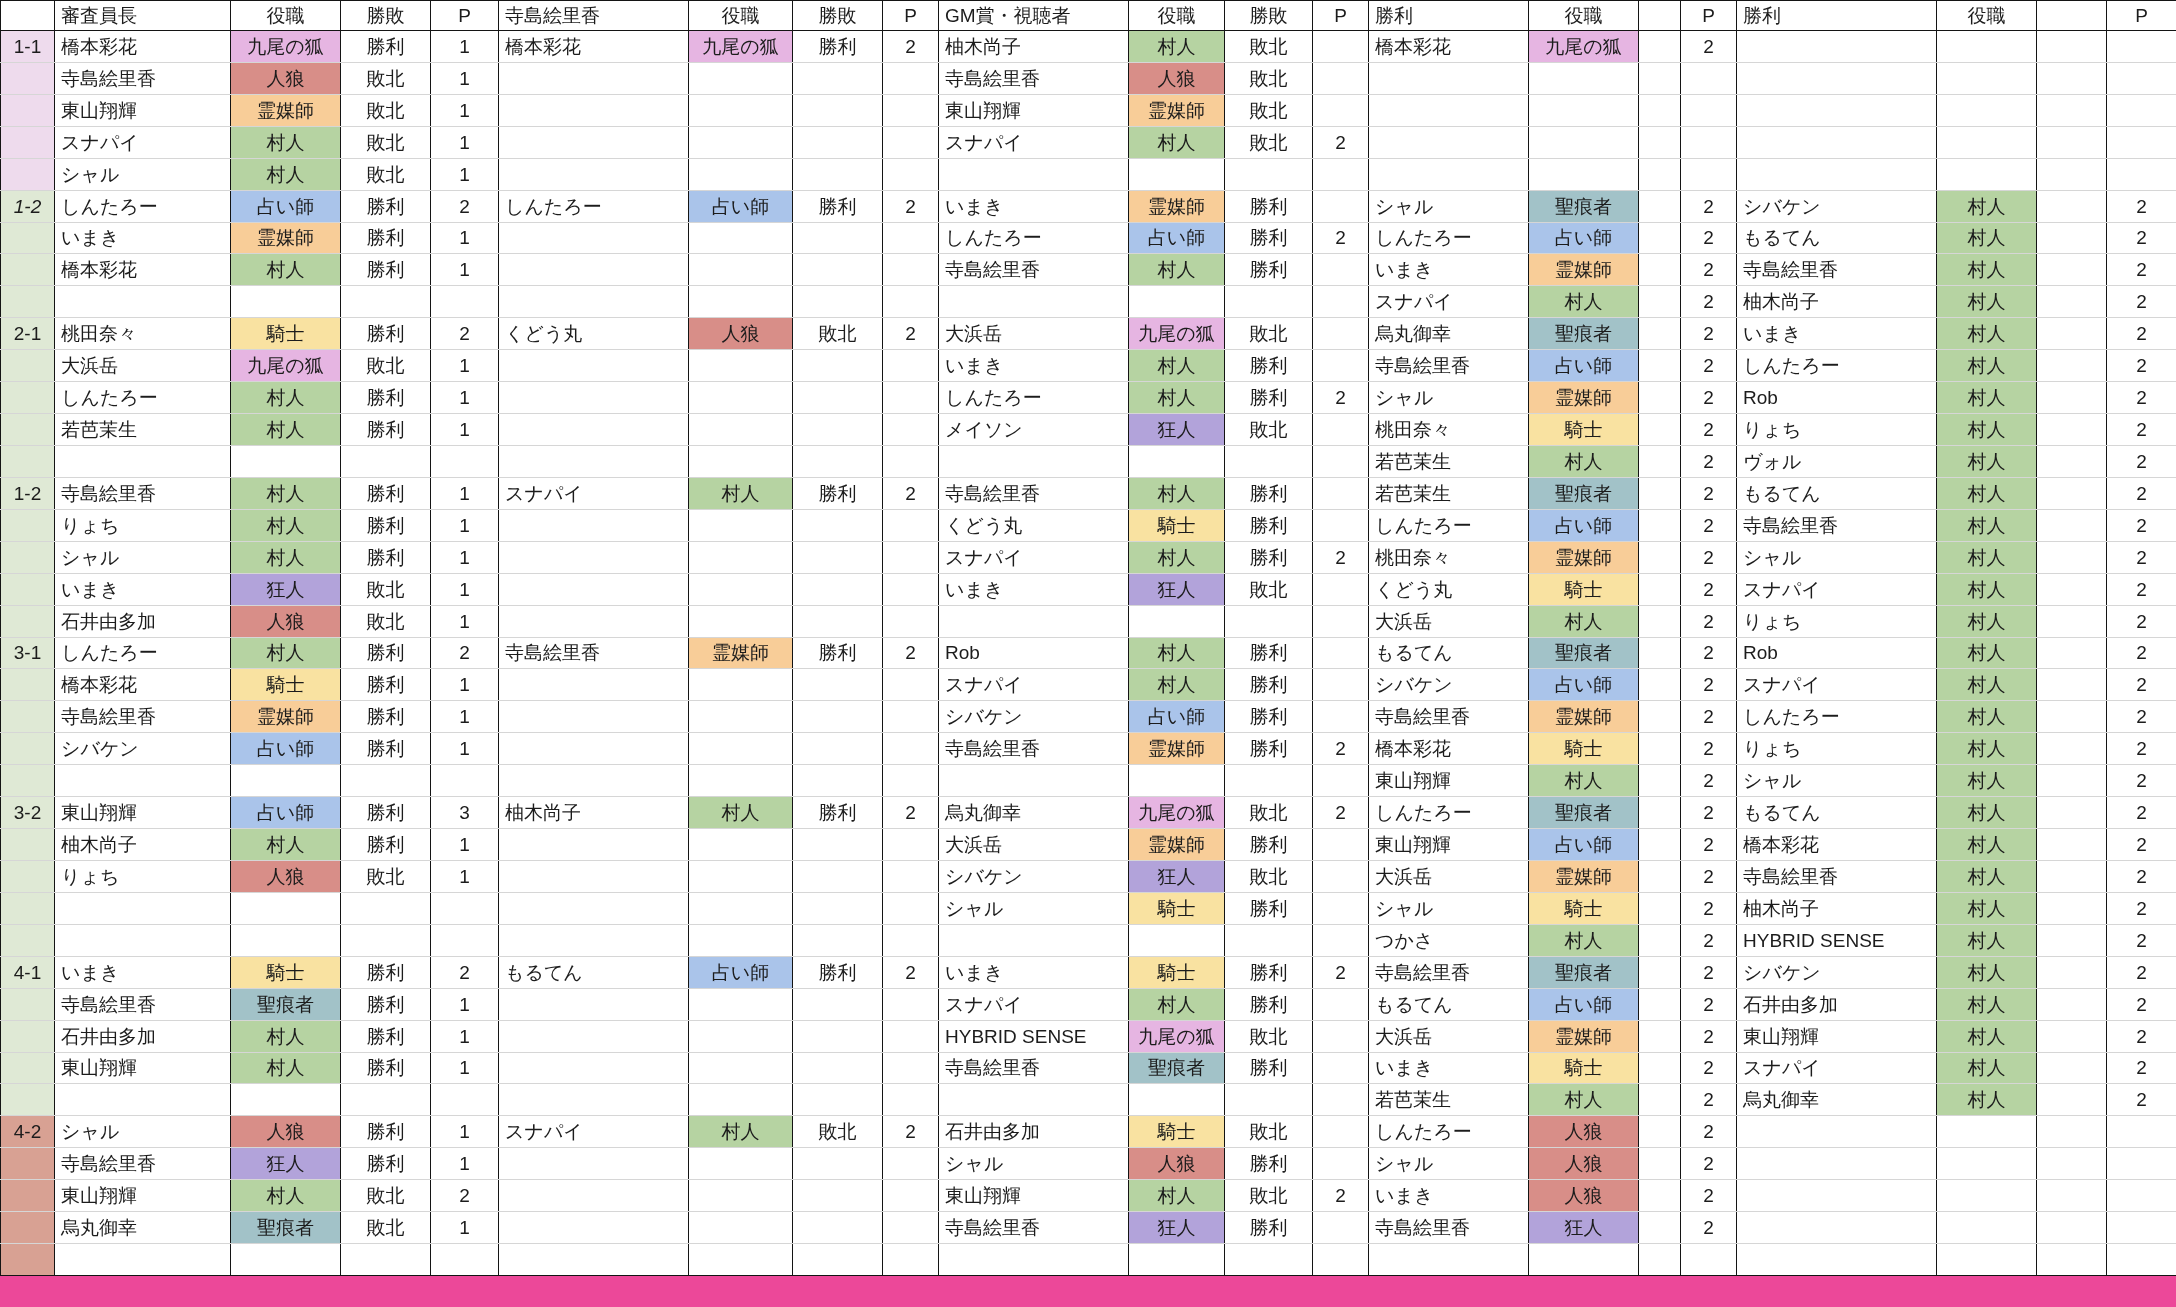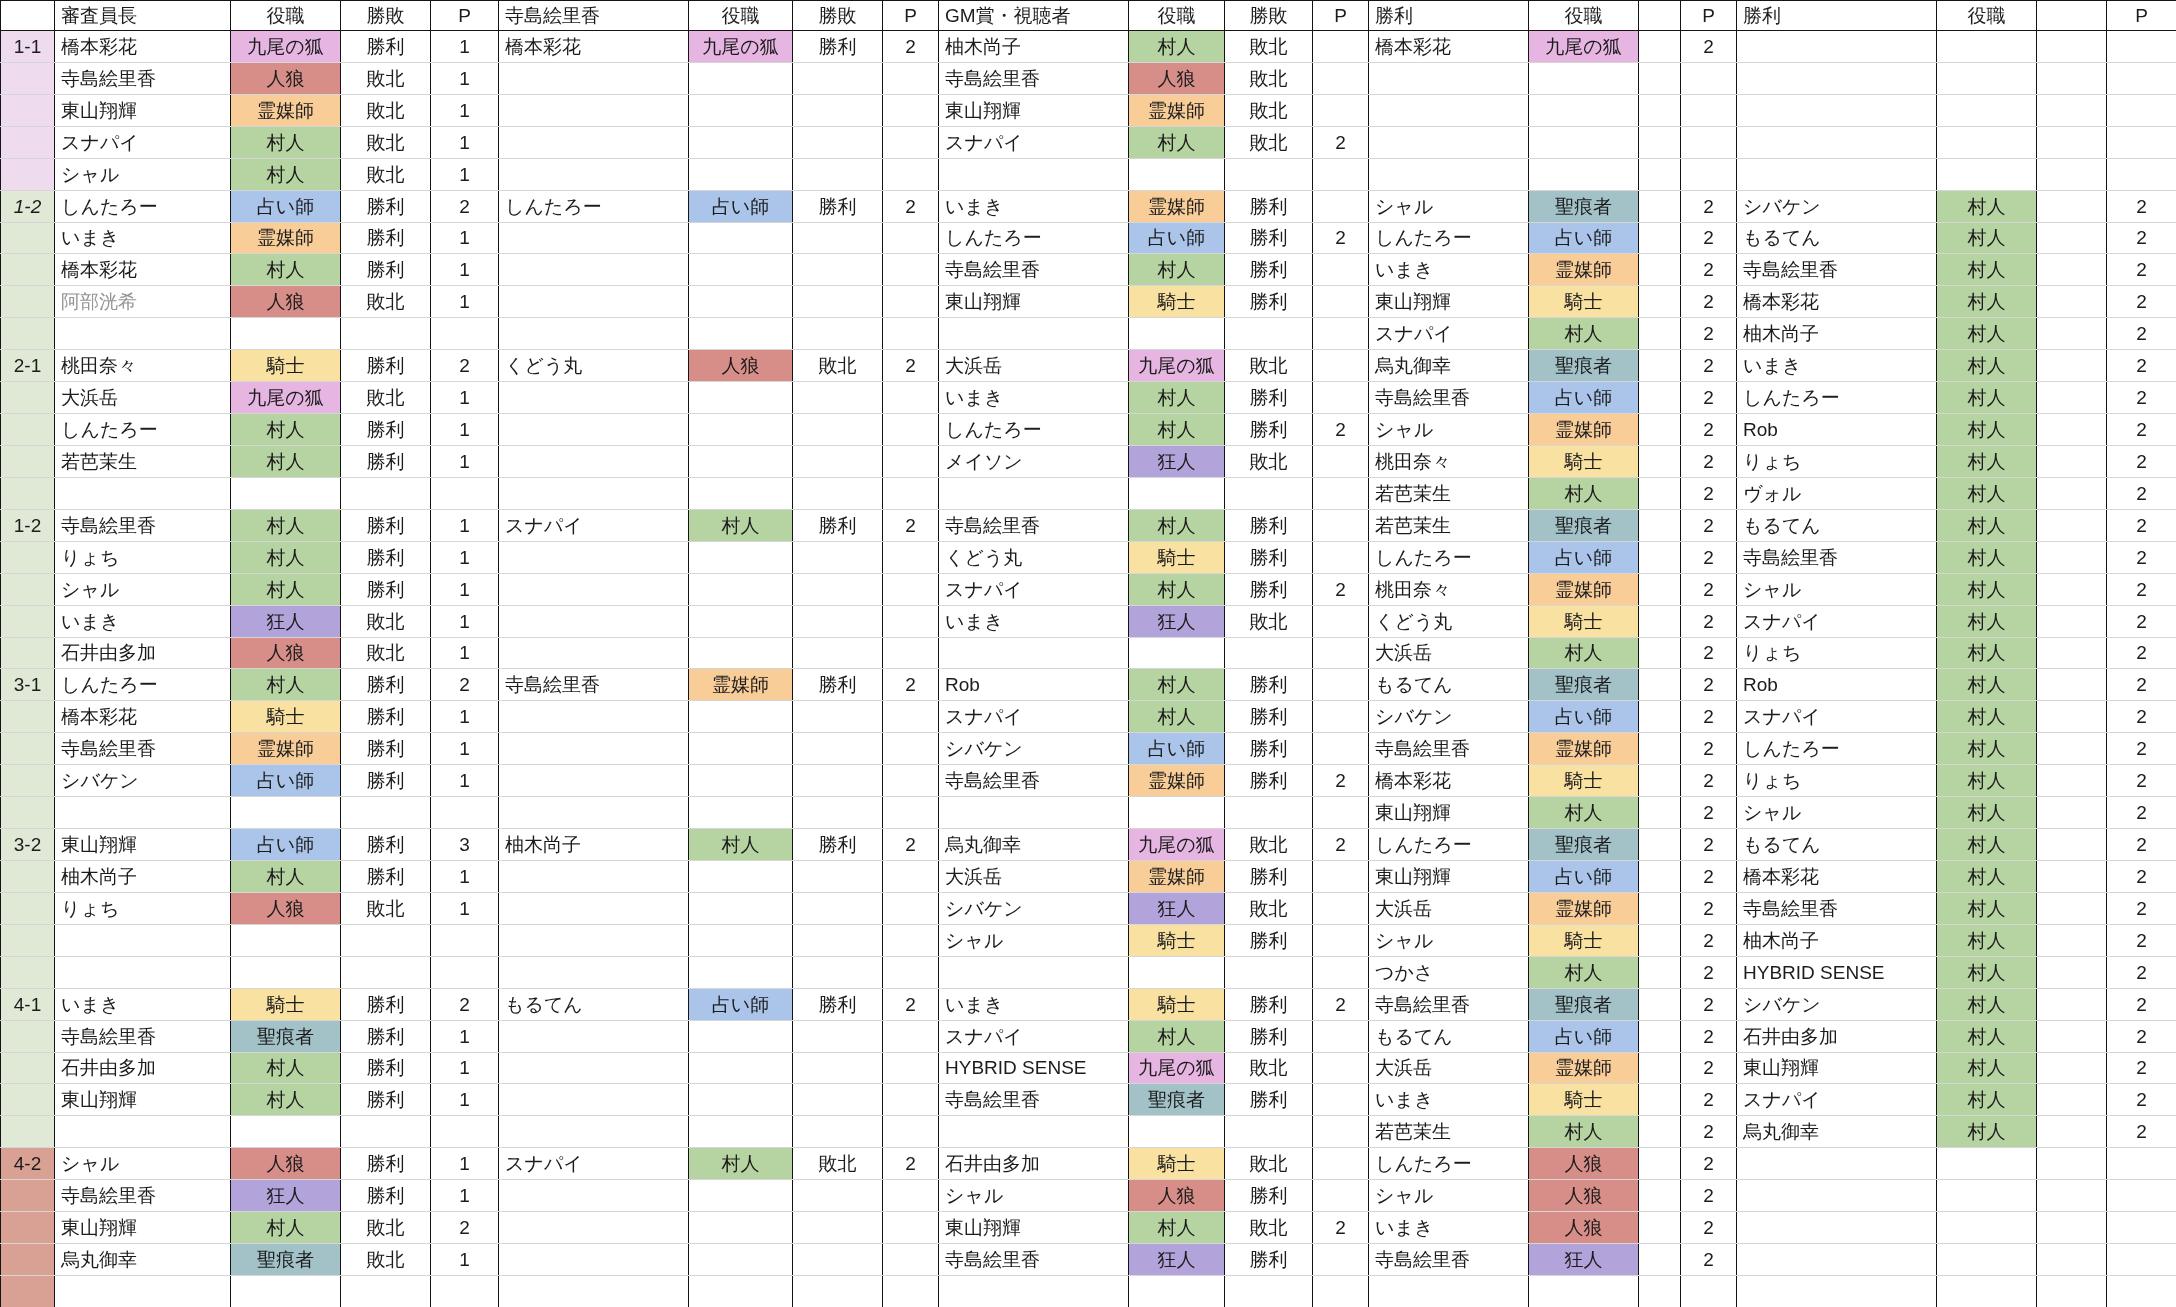--- a/index.html
+++ b/index.html
@@ -264,43 +264,20 @@
           <td class="c-role" style="background: rgb(248, 205, 152);">霊媒師</td>
           <td class="c-blank"></td>
           <td class="c-p">2</td>
           <td class="c-name">寺島絵里香</td>
           <td class="c-role" style="background: rgb(182, 211, 162);">村人</td>
           <td class="c-blank"></td>
           <td class="c-p">2</td>
         </tr>
         <tr>
           <td class="c-label" style="background: rgb(223, 233, 213);"></td>
-          <td class="c-name" style="color: rgb(148, 148, 148);">阿部洸希</td>
-          <td class="c-role" style="background: rgb(216, 142, 136);">人狼</td>
-          <td class="c-wl">敗北</td>
-          <td class="c-p">1</td>
-          <td class="c-name"></td>
-          <td class="c-role"></td>
-          <td class="c-wl"></td>
-          <td class="c-p"></td>
-          <td class="c-name">東山翔輝</td>
-          <td class="c-role" style="background: rgb(249, 226, 161);">騎士</td>
-          <td class="c-wl">勝利</td>
-          <td class="c-p"></td>
-          <td class="c-name">東山翔輝</td>
-          <td class="c-role" style="background: rgb(249, 226, 161);">騎士</td>
-          <td class="c-blank"></td>
-          <td class="c-p">2</td>
-          <td class="c-name">橋本彩花</td>
-          <td class="c-role" style="background: rgb(182, 211, 162);">村人</td>
-          <td class="c-blank"></td>
-          <td class="c-p">2</td>
-        </tr>
-        <tr>
-          <td class="c-label" style="background: rgb(223, 233, 213);"></td>
           <td class="c-name"></td>
           <td class="c-role"></td>
           <td class="c-wl"></td>
           <td class="c-p"></td>
           <td class="c-name"></td>
           <td class="c-role"></td>
           <td class="c-wl"></td>
           <td class="c-p"></td>
           <td class="c-name"></td>
           <td class="c-role"></td>

